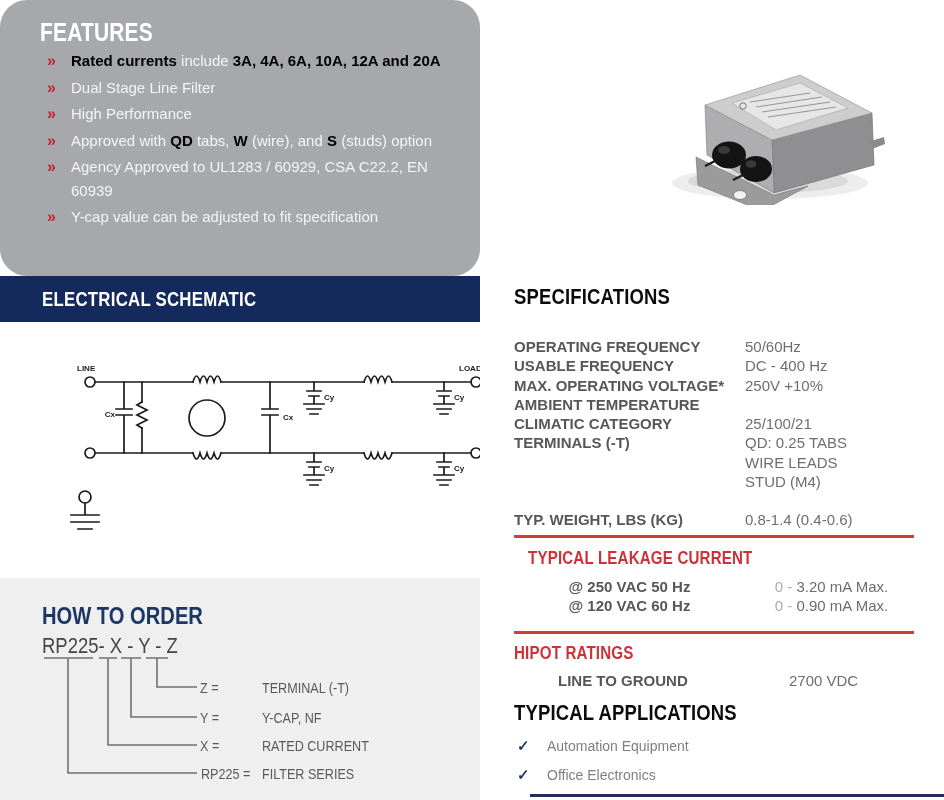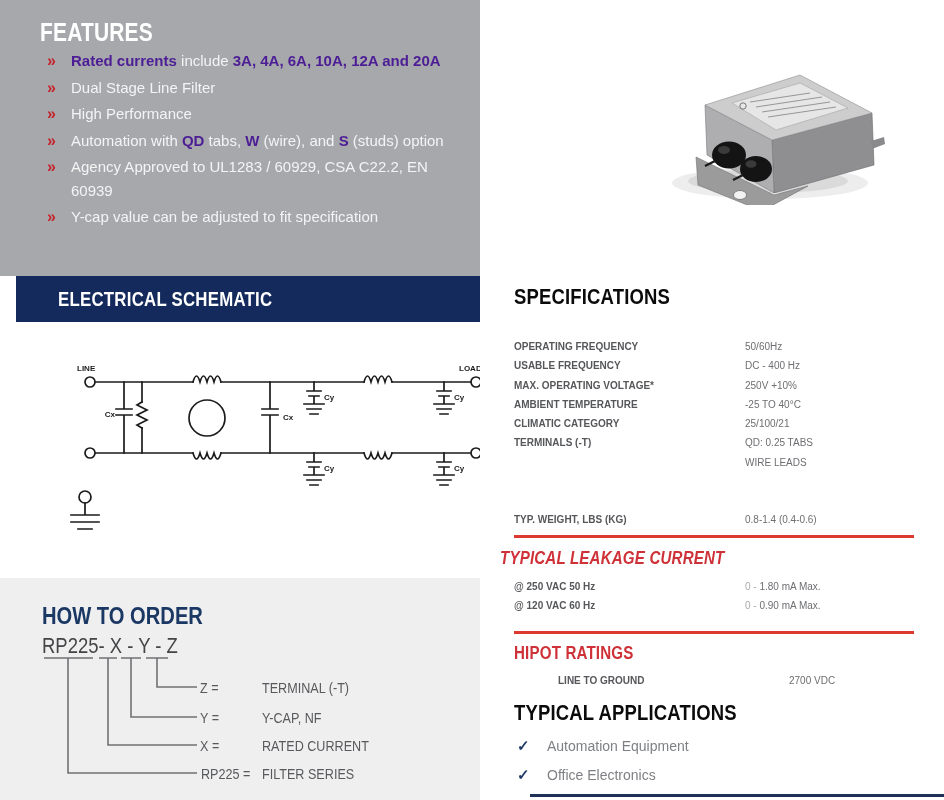--- a/index.html
+++ b/index.html
@@ -6,47 +6,47 @@
   body{
     width:944px;height:800px;position:relative;background:#ffffff;
     font-family:"Liberation Sans",sans-serif;overflow:hidden;
     -webkit-font-smoothing:antialiased;
   }
   .abs{position:absolute;}
   .cond{transform:scaleX(.84);transform-origin:0 50%;display:inline-block;white-space:nowrap;}
 
   
   .left-col{position:absolute;left:0;top:0;width:480px;height:800px;}
-  .features-box{position:absolute;left:0;top:0;width:480px;height:276px;background:#a7a8ac;overflow:hidden;}
+  .features-box{position:absolute;left:0;top:0;width:480px;height:276px;background:#a7a8ac;overflow:hidden;border-radius:27px;}
   .features-title{position:absolute;left:40px;top:18px;font-size:25px;font-weight:bold;color:#ffffff;letter-spacing:.2px;}
   .features-list{position:absolute;left:40px;top:49px;width:408px;margin:0;padding:0;list-style:none;}
   .feature-item{display:grid;grid-template-columns:31px 1fr;margin-bottom:3px;}
   .bullet{color:#c5232b;font-weight:bold;font-size:16px;line-height:23.5px;padding-left:7px;}
   .ftext{color:#f4f4f5;font-size:15px;line-height:23.5px;}
-  .ftext b{color:#4c1d95;margin-top:48px;}
-
-  .schematic-banner{position:absolute;left:0;top:276px;width:480px;height:46px;background:#152a5c;margin-left:16px;}
+  .ftext b{color:#000000;margin-top:48px;}
+
+  .schematic-banner{position:absolute;left:0;top:276px;width:480px;height:46px;background:#152a5c;}
   .banner-title{position:absolute;left:42px;top:12px;font-size:20px;font-weight:bold;color:#ffffff;letter-spacing:.3px;}
 
   .schematic-area{position:absolute;left:0;top:322px;width:480px;height:256px;background:#ffffff;padding-left:47px;}
   svg text{font-family:"Liberation Sans",sans-serif;}
 
   .order-box{position:absolute;left:0;top:578px;width:480px;height:222px;background:#efeff0;}
   .order-title{position:absolute;left:42px;top:24px;font-size:24px;font-weight:bold;color:#1b3763;}
   .part-number{position:absolute;left:42px;top:55px;font-size:22px;font-weight:400;color:#434446;}
   .tree-key{position:absolute;font-size:15px;color:#58595b;}
   .tree-value{position:absolute;font-size:15px;color:#58595b;}
 
   
   .right-col{position:absolute;left:480px;top:0;width:464px;height:800px;background:#ffffff;}
   .sec-title{font-size:22px;font-weight:bold;color:#0b0b0c;letter-spacing:.2px;}
   .red-title{font-size:18px;font-weight:bold;color:#ce3238;letter-spacing:.2px;}
 
   .spec-rows{position:absolute;left:34px;top:337px;width:404px;}
-  .spec-row{display:grid;grid-template-columns:231px 1fr;height:19.3px;font-size:10px;line-height:19.3px;}
+  .spec-row{display:grid;grid-template-columns:231px 1fr;height:19.3px;font-size:15px;line-height:19.3px;}
   .spec-label{font-weight:bold;color:#56575a;}
   .spec-value{color:#6d6e71;}
   .val-prefix{color:#a8aaad;}
   .red-rule{position:absolute;left:34px;width:400px;height:3px;background:#dc3a31;}
   .apps-item{display:flex;align-items:baseline;margin-bottom:11px;}
   .check{color:#1f3966;font-weight:bold;font-size:15px;width:30px;padding-left:3px;}
   .app-label{color:#7e8084;font-size:14px;}
   .bottom-rule{position:absolute;left:530px;top:794px;width:414px;height:3px;background:#203158;}
 </style>
 </head>
@@ -64,21 +64,21 @@
       <li class="feature-item">
         <span class="bullet">»</span>
         <span class="ftext"><span>Dual Stage Line Filter</span></span>
       </li>
       <li class="feature-item">
         <span class="bullet">»</span>
         <span class="ftext"><span>High Performance</span></span>
       </li>
       <li class="feature-item">
         <span class="bullet">»</span>
-        <span class="ftext"><span>Automation with </span><b>QD</b><span> tabs, </span><b>W</b><span> (wire), and </span><b>S</b><span> (studs) option</span></span>
+        <span class="ftext"><span>Approved with </span><b>QD</b><span> tabs, </span><b>W</b><span> (wire), and </span><b>S</b><span> (studs) option</span></span>
       </li>
       <li class="feature-item">
         <span class="bullet">»</span>
         <span class="ftext"><span>Agency Approved to UL1283 / 60929, CSA C22.2, EN 60939</span></span>
       </li>
       <li class="feature-item">
         <span class="bullet">»</span>
         <span class="ftext"><span>Y-cap value can be adjusted to fit specification</span></span>
       </li>
     </ul>
@@ -207,53 +207,53 @@
     <div class="spec-row">
         <span class="spec-label">USABLE FREQUENCY</span>
         <span class="spec-value">DC - 400 Hz</span>
       </div>
     <div class="spec-row">
         <span class="spec-label">MAX. OPERATING VOLTAGE*</span>
         <span class="spec-value">250V +10%</span>
       </div>
     <div class="spec-row">
         <span class="spec-label">AMBIENT TEMPERATURE</span>
-        <span class="spec-value">-25 TO 40°C</span>
       </div>
     <div class="spec-row">
         <span class="spec-label">CLIMATIC CATEGORY</span>
         <span class="spec-value">25/100/21</span>
       </div>
     <div class="spec-row">
         <span class="spec-label">TERMINALS (-T)</span>
         <span class="spec-value">QD: 0.25 TABS</span>
       </div>
     <div class="spec-row">
         <span class="spec-label"></span>
         <span class="spec-value">WIRE LEADS</span>
       </div>
     <div class="spec-row">
         <span class="spec-label"></span>
+        <span class="spec-value">STUD (M4)</span>
       </div>
   </div>
 
   <div class="abs spec-row" style="left:34px;top:510px;width:404px;">
     <span class="spec-label">TYP. WEIGHT, LBS (KG)</span>
     <span class="spec-value">0.8-1.4 (0.4-0.6)</span>
   </div>
 
   <div class="red-rule" style="top:535px;"></div>
 
-  <div class="abs" style="left:20px;top:548px;font-style:italic;">
+  <div class="abs" style="left:48px;top:548px;">
     <span class="red-title cond">TYPICAL LEAKAGE CURRENT</span>
   </div>
-  <div class="abs" style="left:34px;top:577px;width:404px;">
+  <div class="abs" style="left:34px;top:577px;width:404px;text-align:center;">
     <div class="spec-row">
       <span class="spec-label">@ 250 VAC 50 Hz</span>
-      <span class="spec-value"><span class="val-prefix">0 - </span><span>1.80 mA Max.</span></span>
+      <span class="spec-value"><span class="val-prefix">0 - </span><span>3.20 mA Max.</span></span>
     </div>
     <div class="spec-row">
       <span class="spec-label">@ 120 VAC 60 Hz</span>
       <span class="spec-value"><span class="val-prefix">0 - </span><span>0.90 mA Max.</span></span>
     </div>
   </div>
 
   <div class="red-rule" style="top:631px;"></div>
 
   <div class="abs" style="left:34px;top:643px;">

